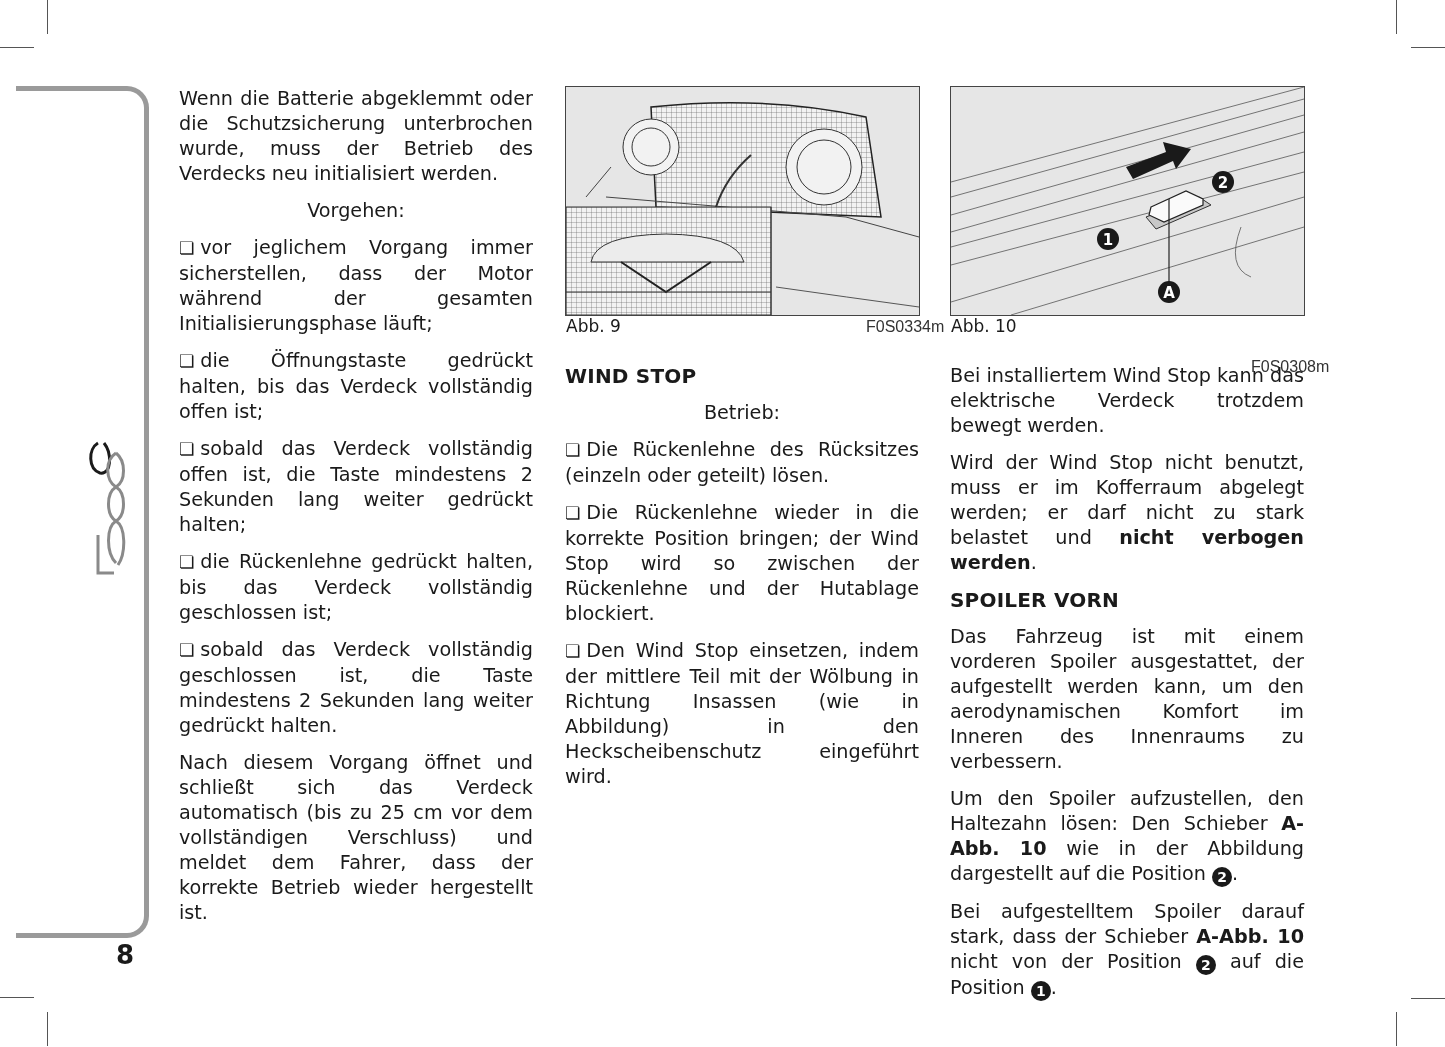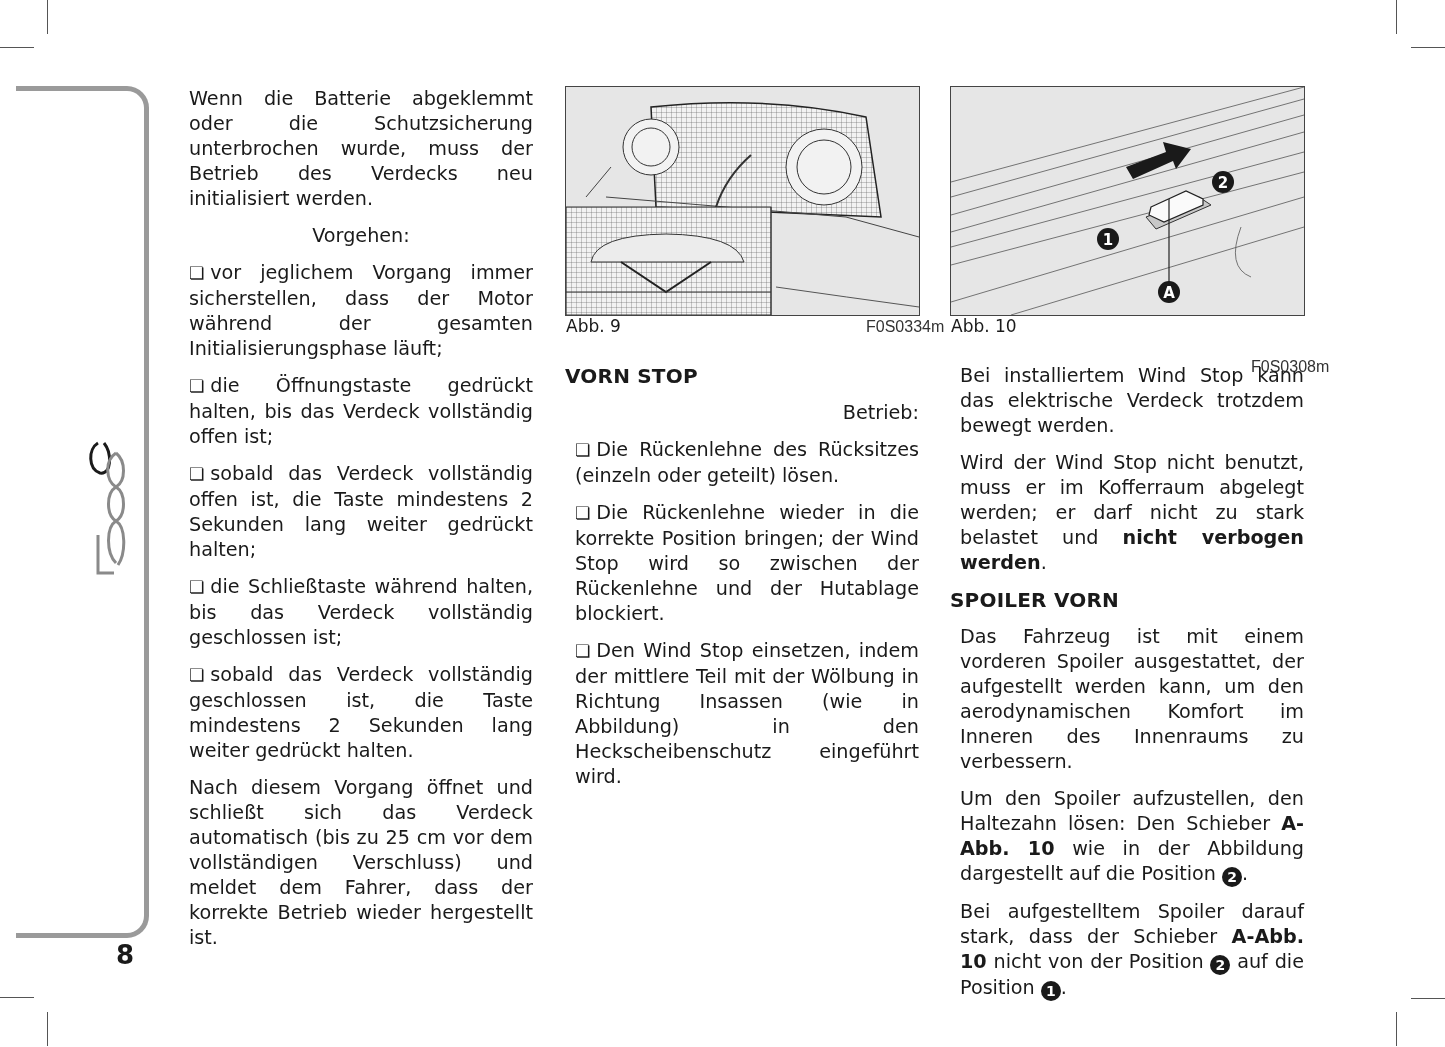--- a/index.html
+++ b/index.html
@@ -20,21 +20,21 @@
   .page-number { position: absolute; left: 116px; top: 940px; font-size: 26px; font-weight: bold;
                  font-family: "DejaVu Sans", sans-serif; color: #1a1a1a; letter-spacing: 0; }
 
   .column { position: absolute; width: 354px; font-size: 19.2px; line-height: 25px; }
   .col1 { left: 179px; top: 86px; }
   .col2 { left: 565px; top: 363px; }
   .col3 { left: 950px; top: 363px; }
 
   .column h2 { font-size: 20px; font-weight: bold; margin: 0 0 11px 0; letter-spacing: 0.2px;
                line-height: 26px; }
-  .column p { margin: 0 0 12px 10px; text-align: justify; }
+  .column p { margin: 0 0 12px 0; text-align: justify; }
   .bullet::before { content: "\274F"; margin-right: 6px; font-size: 17px; }
   .circled { display: inline-block; width: 20px; height: 20px; border-radius: 50%; background: #1a1a1a;
              color: #fff; font-size: 14px; font-weight: bold; line-height: 20px; text-align: center;
              vertical-align: -2px; }
 
   .figure { position: absolute; width: 353px; height: 228px; border: 1.5px solid #444;
             background: #e8e8e8; overflow: hidden; }
   .fig9 { left: 565px; top: 86px; }
   .fig10 { left: 950px; top: 86px; }
   .figure svg { width: 100%; height: 100%; display: block; }
@@ -61,21 +61,21 @@
   <path d="M12 100 L12 138 L28 138" fill="none" stroke="#8a8a8a" stroke-width="3"></path>
 </svg>
 <div class="page-number">8</div>
 
 <div class="column col1">
   <p>Wenn die Batterie abgeklemmt oder die Schutzsicherung unterbrochen wurde, muss der Betrieb des Verdecks neu initialisiert werden.</p>
   <p style="text-align:center">Vorgehen:</p>
   <p class="bullet">vor jeglichem Vorgang immer sicherstellen, dass der Motor während der gesamten Initialisierungsphase läuft;</p>
   <p class="bullet">die Öffnungstaste gedrückt halten, bis das Verdeck vollständig offen ist;</p>
   <p class="bullet">sobald das Verdeck vollständig offen ist, die Taste mindestens 2 Sekunden lang weiter gedrückt halten;</p>
-  <p class="bullet">die Schließtaste während halten, bis das Verdeck vollständig geschlossen ist;</p>
+  <p class="bullet">die Rückenlehne gedrückt halten, bis das Verdeck vollständig geschlossen ist;</p>
   <p class="bullet">sobald das Verdeck vollständig geschlossen ist, die Taste mindestens 2 Sekunden lang weiter gedrückt halten.</p>
   <p>Nach diesem Vorgang öffnet und schließt sich das Verdeck automatisch (bis zu 25 cm vor dem vollständigen Verschluss) und meldet dem Fahrer, dass der korrekte Betrieb wieder hergestellt ist.</p>
 </div>
 
 <div class="figure fig9">
   <svg viewBox="0 0 353 228" preserveAspectRatio="none">
     <defs>
       <pattern id="mesh" width="5" height="5" patternUnits="userSpaceOnUse">
         <rect width="5" height="5" fill="#f2f2f2"></rect>
         <path d="M0 0 H5 M0 0 V5" stroke="#555" stroke-width="0.6"></path>
@@ -123,22 +123,22 @@
     <circle cx="272" cy="95" r="11" fill="#1a1a1a"></circle>
     <text x="272" y="101" font-size="15" font-weight="bold" fill="#fff" text-anchor="middle" font-family="DejaVu Sans, sans-serif">2</text>
     <circle cx="218" cy="205" r="11" fill="#1a1a1a"></circle>
     <text x="218" y="211" font-size="15" font-weight="bold" fill="#fff" text-anchor="middle" font-family="DejaVu Sans, sans-serif">A</text>
   </svg>
 </div>
 <div class="caption" style="left:951px;top:316px;">Abb. 10</div>
 <div class="code" style="left:1251px;top:318px;margin-top:40px;">F0S0308m</div>
 
 <div class="column col2">
-  <h2>VORN STOP</h2>
-  <p style="text-align:right">Betrieb:</p>
+  <h2>WIND STOP</h2>
+  <p style="text-align:center">Betrieb:</p>
   <p class="bullet">Die Rückenlehne des Rücksitzes (einzeln oder geteilt) lösen.</p>
   <p class="bullet">Die Rückenlehne wieder in die korrekte Position bringen; der Wind Stop wird so zwischen der Rückenlehne und der Hutablage blockiert.</p>
   <p class="bullet">Den Wind Stop einsetzen, indem der mittlere Teil mit der Wölbung in Richtung Insassen (wie in Abbildung) in den Heckscheibenschutz eingeführt wird.</p>
 </div>
 
 <div class="column col3">
   <p>Bei installiertem Wind Stop kann das elektrische Verdeck trotzdem bewegt werden.</p>
   <p><span>Wird der Wind Stop nicht benutzt, muss er im Kofferraum abgelegt werden; er darf nicht zu stark belastet und </span><b>nicht verbogen werden</b><span>.</span></p>
   <h2 style="">SPOILER VORN</h2>
   <p>Das Fahrzeug ist mit einem vorderen Spoiler ausgestattet, der aufgestellt werden kann, um den aerodynamischen Komfort im Inneren des Innenraums zu verbessern.</p>

